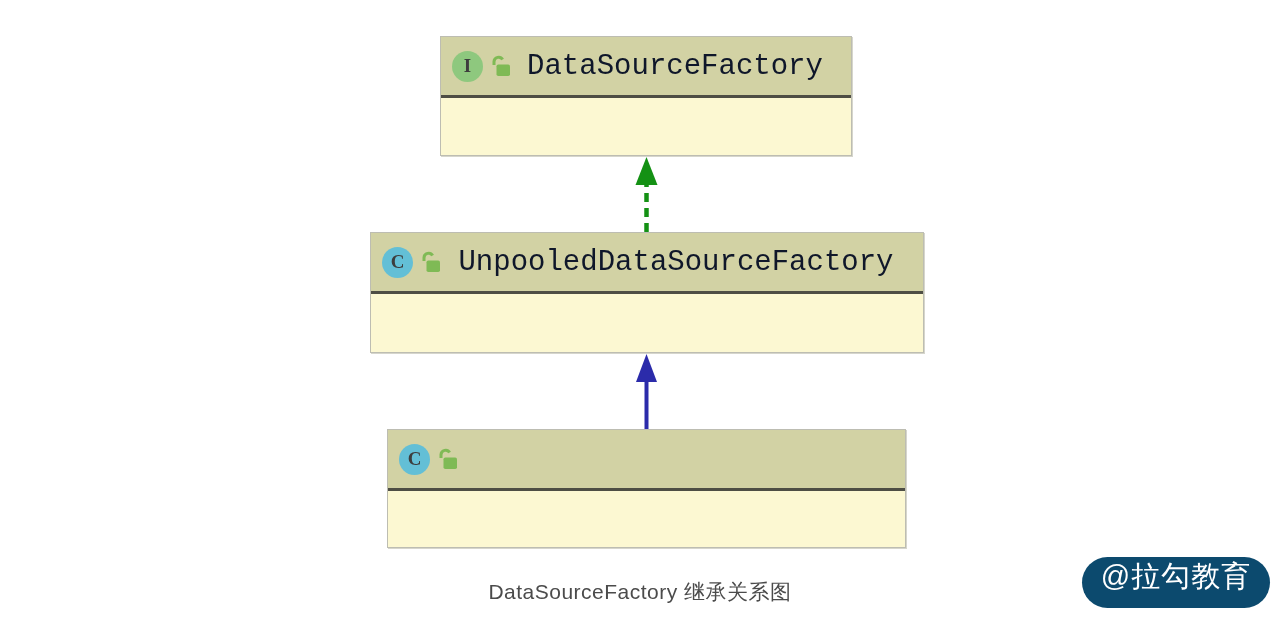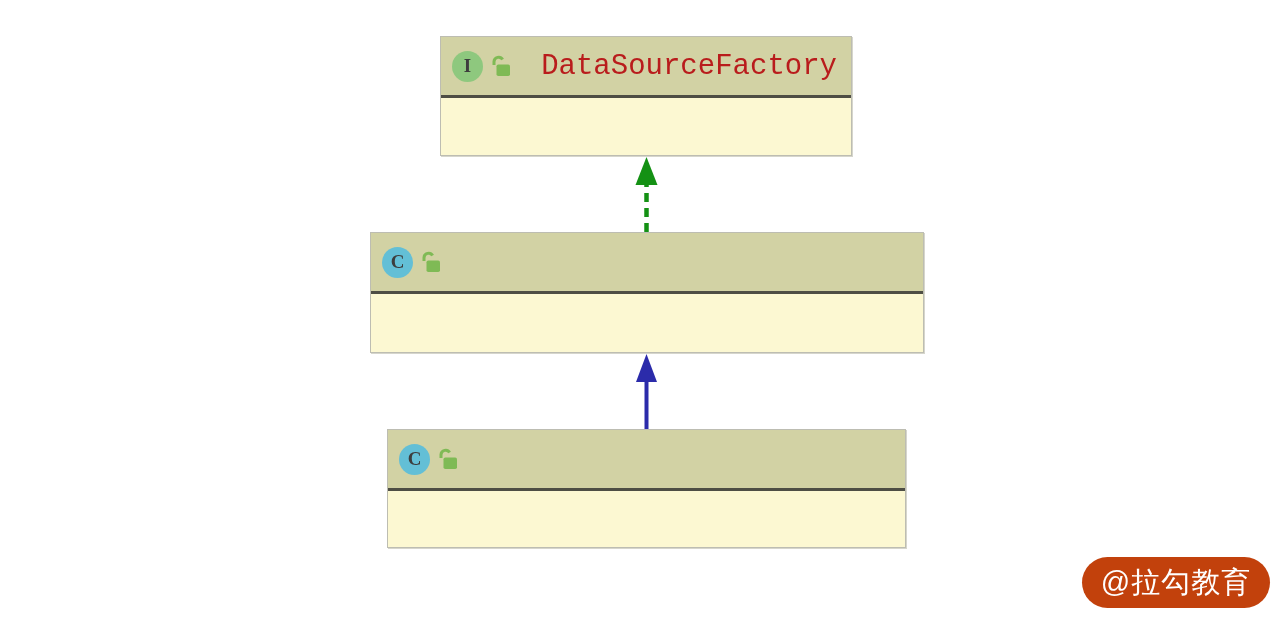--- a/index.html
+++ b/index.html
@@ -47,24 +47,24 @@
     font-weight: bold;
     font-size: 19px;
     color: #3d3d3d;
     flex: 0 0 auto;
   }
   .kind-interface { background: #8ec87e; }
   .kind-class { background: #63bfd6; }
   .lock-icon { margin-left: 7px; flex: 0 0 auto; }
   .uml-title {
     flex: 1 1 auto;
-    text-align: right;
+    text-align: center;
     font-family: "Liberation Mono", monospace;
     font-size: 29px;
-    color: #b91c1c;
+    color: #0f172a;
     white-space: nowrap;
   }
 
   .node-interface { left: 440px; top: 36px;  width: 412px; height: 120px; }
   .node-unpooled  { left: 370px; top: 232px; width: 554px; height: 121px; }
   .node-pooled    { left: 387px; top: 429px; width: 519px; height: 119px; }
 
   .edge { position: absolute; }
   .edge-implements { left: 633px; top: 156px; }
   .edge-extends    { left: 633px; top: 353px; }
@@ -76,23 +76,22 @@
     font-size: 21px;
     color: #4b4b4b;
     letter-spacing: 0.5px;
   }
 
   .watermark {
     position: absolute;
     left: 1082px; top: 557px;
     width: 188px; height: 51px;
     border-radius: 26px;
-    background: #c2410c;
+    background: #0c4a6e;
     display: flex;
-    align-items: center;
     justify-content: center;
     color: #ffffff;
     font-size: 29px;
     letter-spacing: 1px;
   }
 </style>
 </head>
 <body>
 
 <div class="stage">
@@ -113,20 +112,21 @@
 
   <div class="uml-node node-unpooled">
     <div class="uml-header">
       <div class="kind-badge kind-class">
         <span>C</span>
       </div>
       <svg class="lock-icon" width="23" height="23" viewBox="0 0 23 23">
         <path d="M4 10 L4 6.6 A4.6 4.6 0 0 1 12.6 4.6" fill="none" stroke="#7fba55" stroke-width="3"></path>
         <rect x="6.5" y="9.5" width="13.5" height="11.5" rx="1.8" fill="#7fba55"></rect>
       </svg>
+      <div class="uml-title">UnpooledDataSourceFactory</div>
     </div>
     <div class="uml-body"></div>
   </div>
 
   <div class="uml-node node-pooled">
     <div class="uml-header">
       <div class="kind-badge kind-class">
         <span>C</span>
       </div>
       <svg class="lock-icon" width="23" height="23" viewBox="0 0 23 23">
@@ -140,18 +140,19 @@
   <svg class="edge edge-implements" width="27" height="76" viewBox="0 0 27 76">
     <line x1="13.5" y1="76" x2="13.5" y2="26" stroke="#149114" stroke-width="4.5" stroke-dasharray="9,6"></line>
     <polygon points="13.5,1 24.5,29 2.5,29" fill="#149114"></polygon>
   </svg>
 
   <svg class="edge edge-extends" width="27" height="76" viewBox="0 0 27 76">
     <line x1="13.5" y1="76" x2="13.5" y2="24" stroke="#2b2baa" stroke-width="4"></line>
     <polygon points="13.5,1 24,29 3,29" fill="#2b2baa"></polygon>
   </svg>
 
+  <div class="caption">DataSourceFactory 继承关系图</div>
 
   <div class="watermark">
     <span>@拉勾教育</span>
   </div>
 
 </div>
 
 </body></html>

